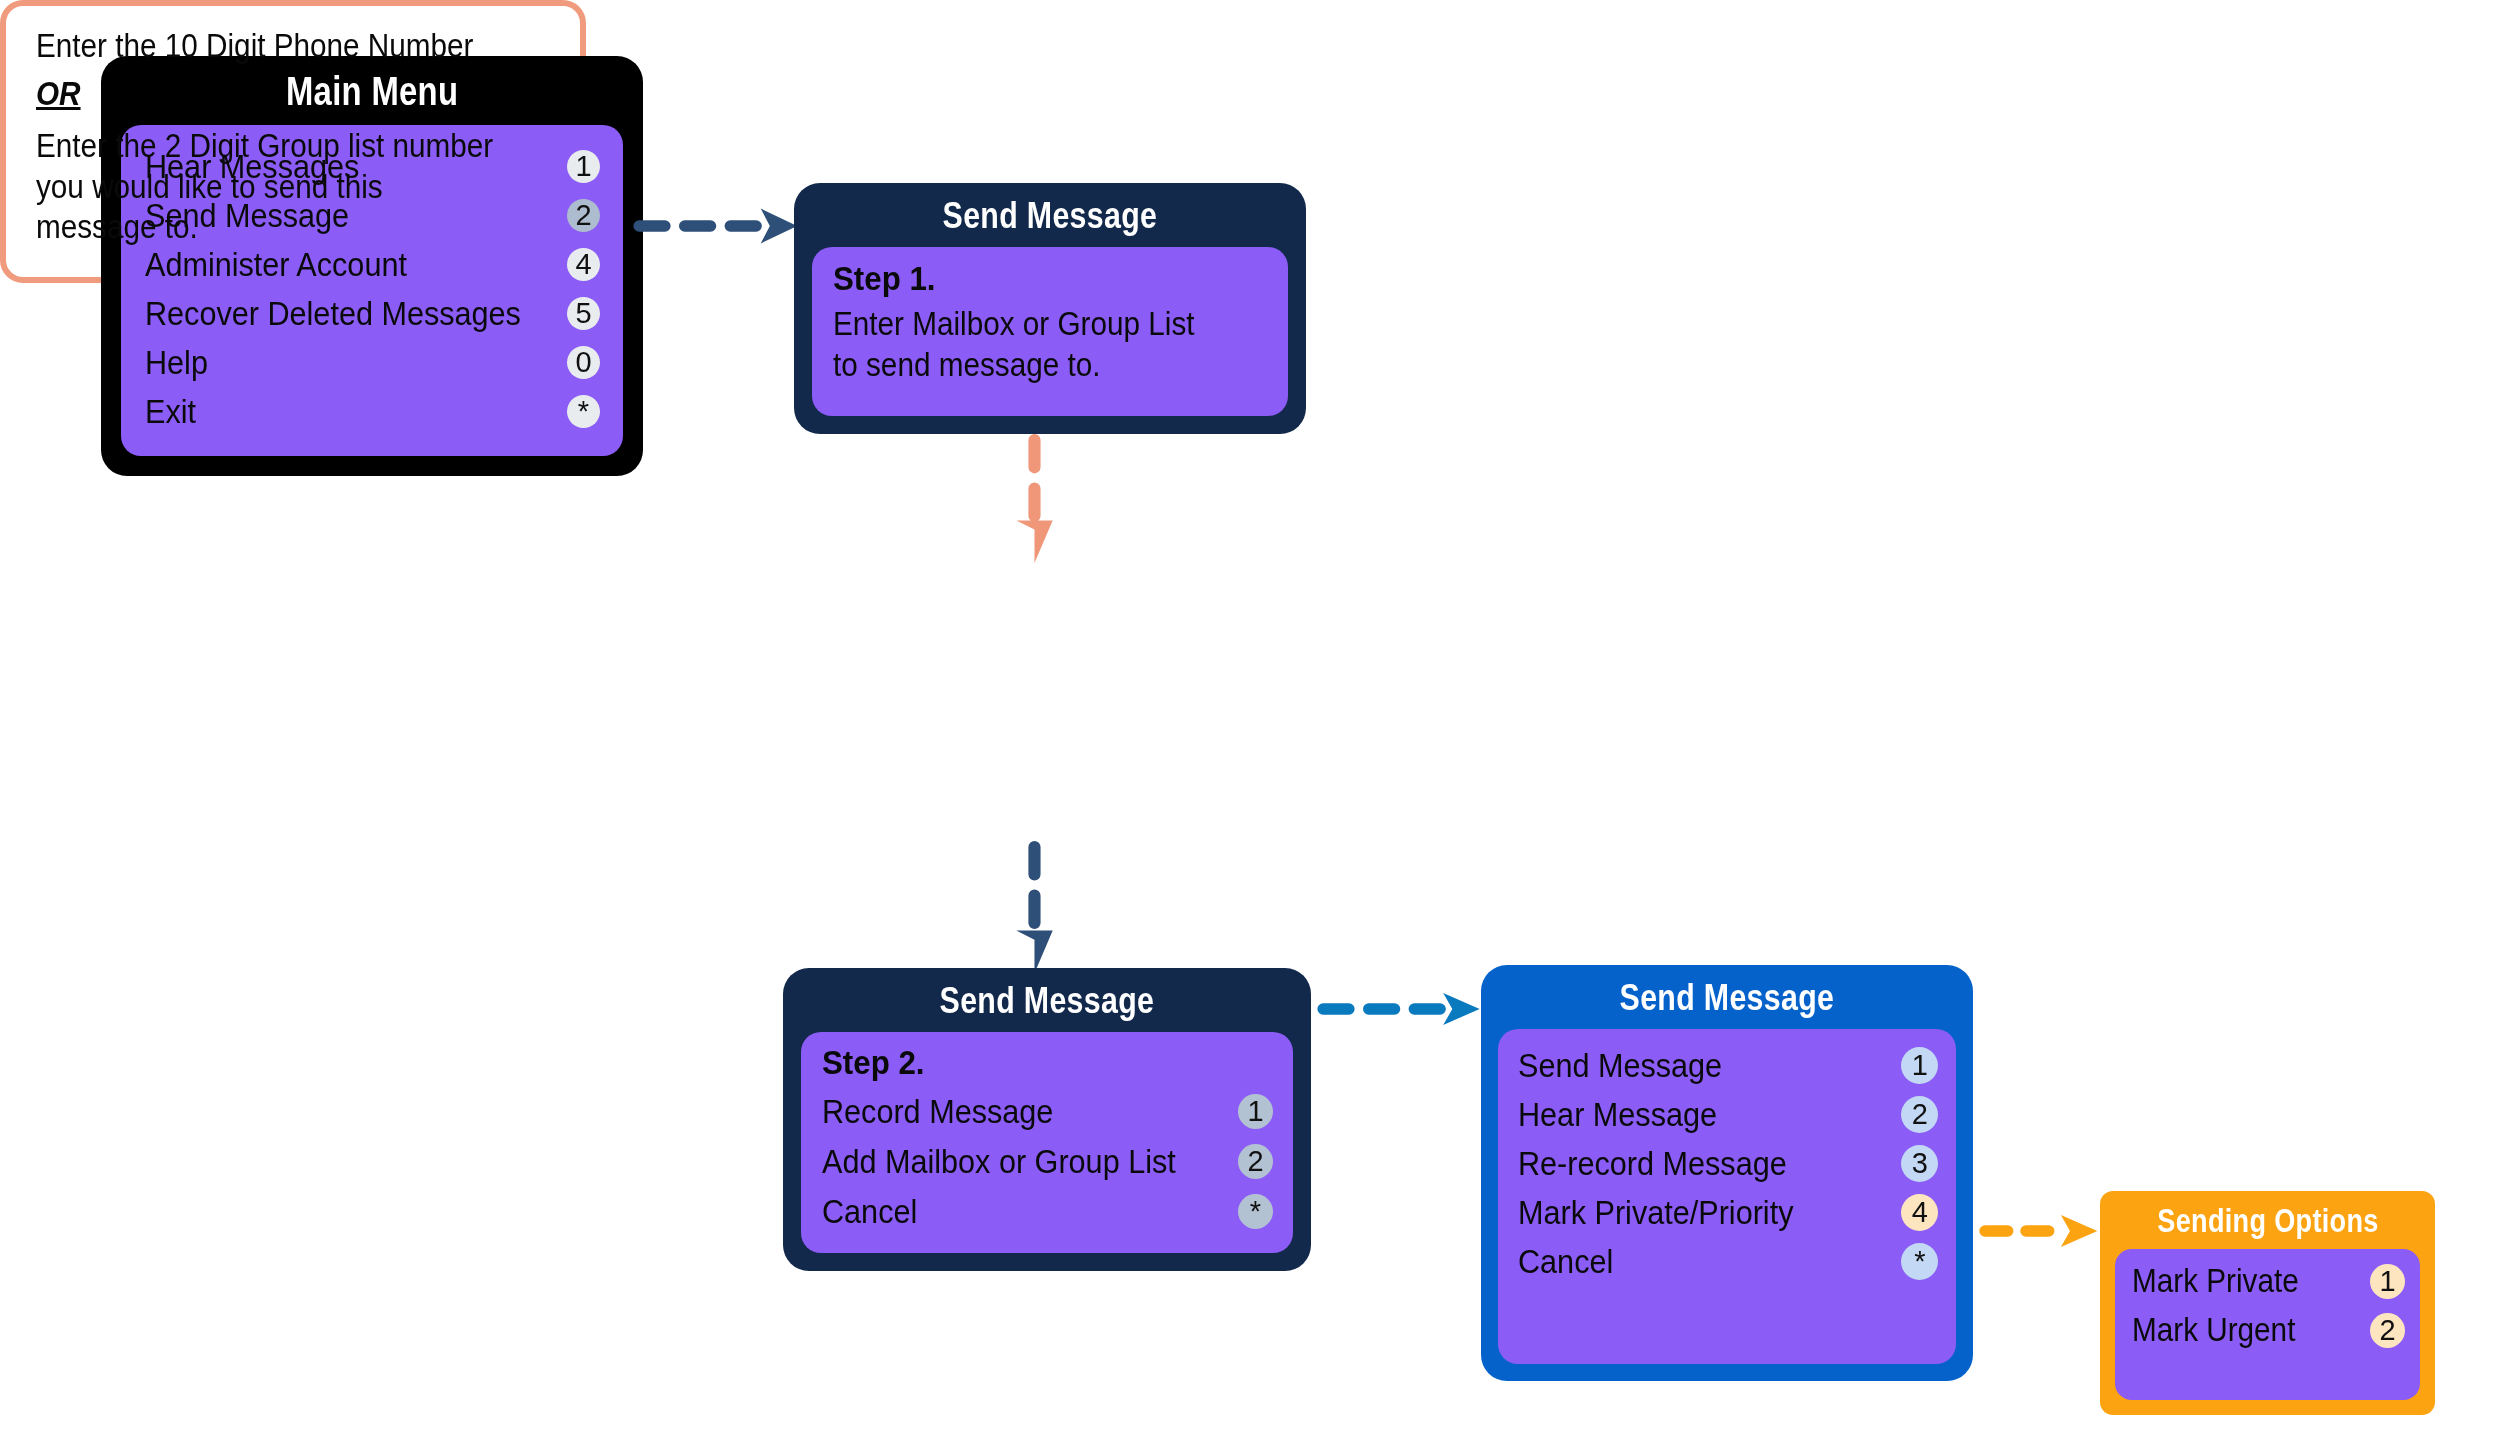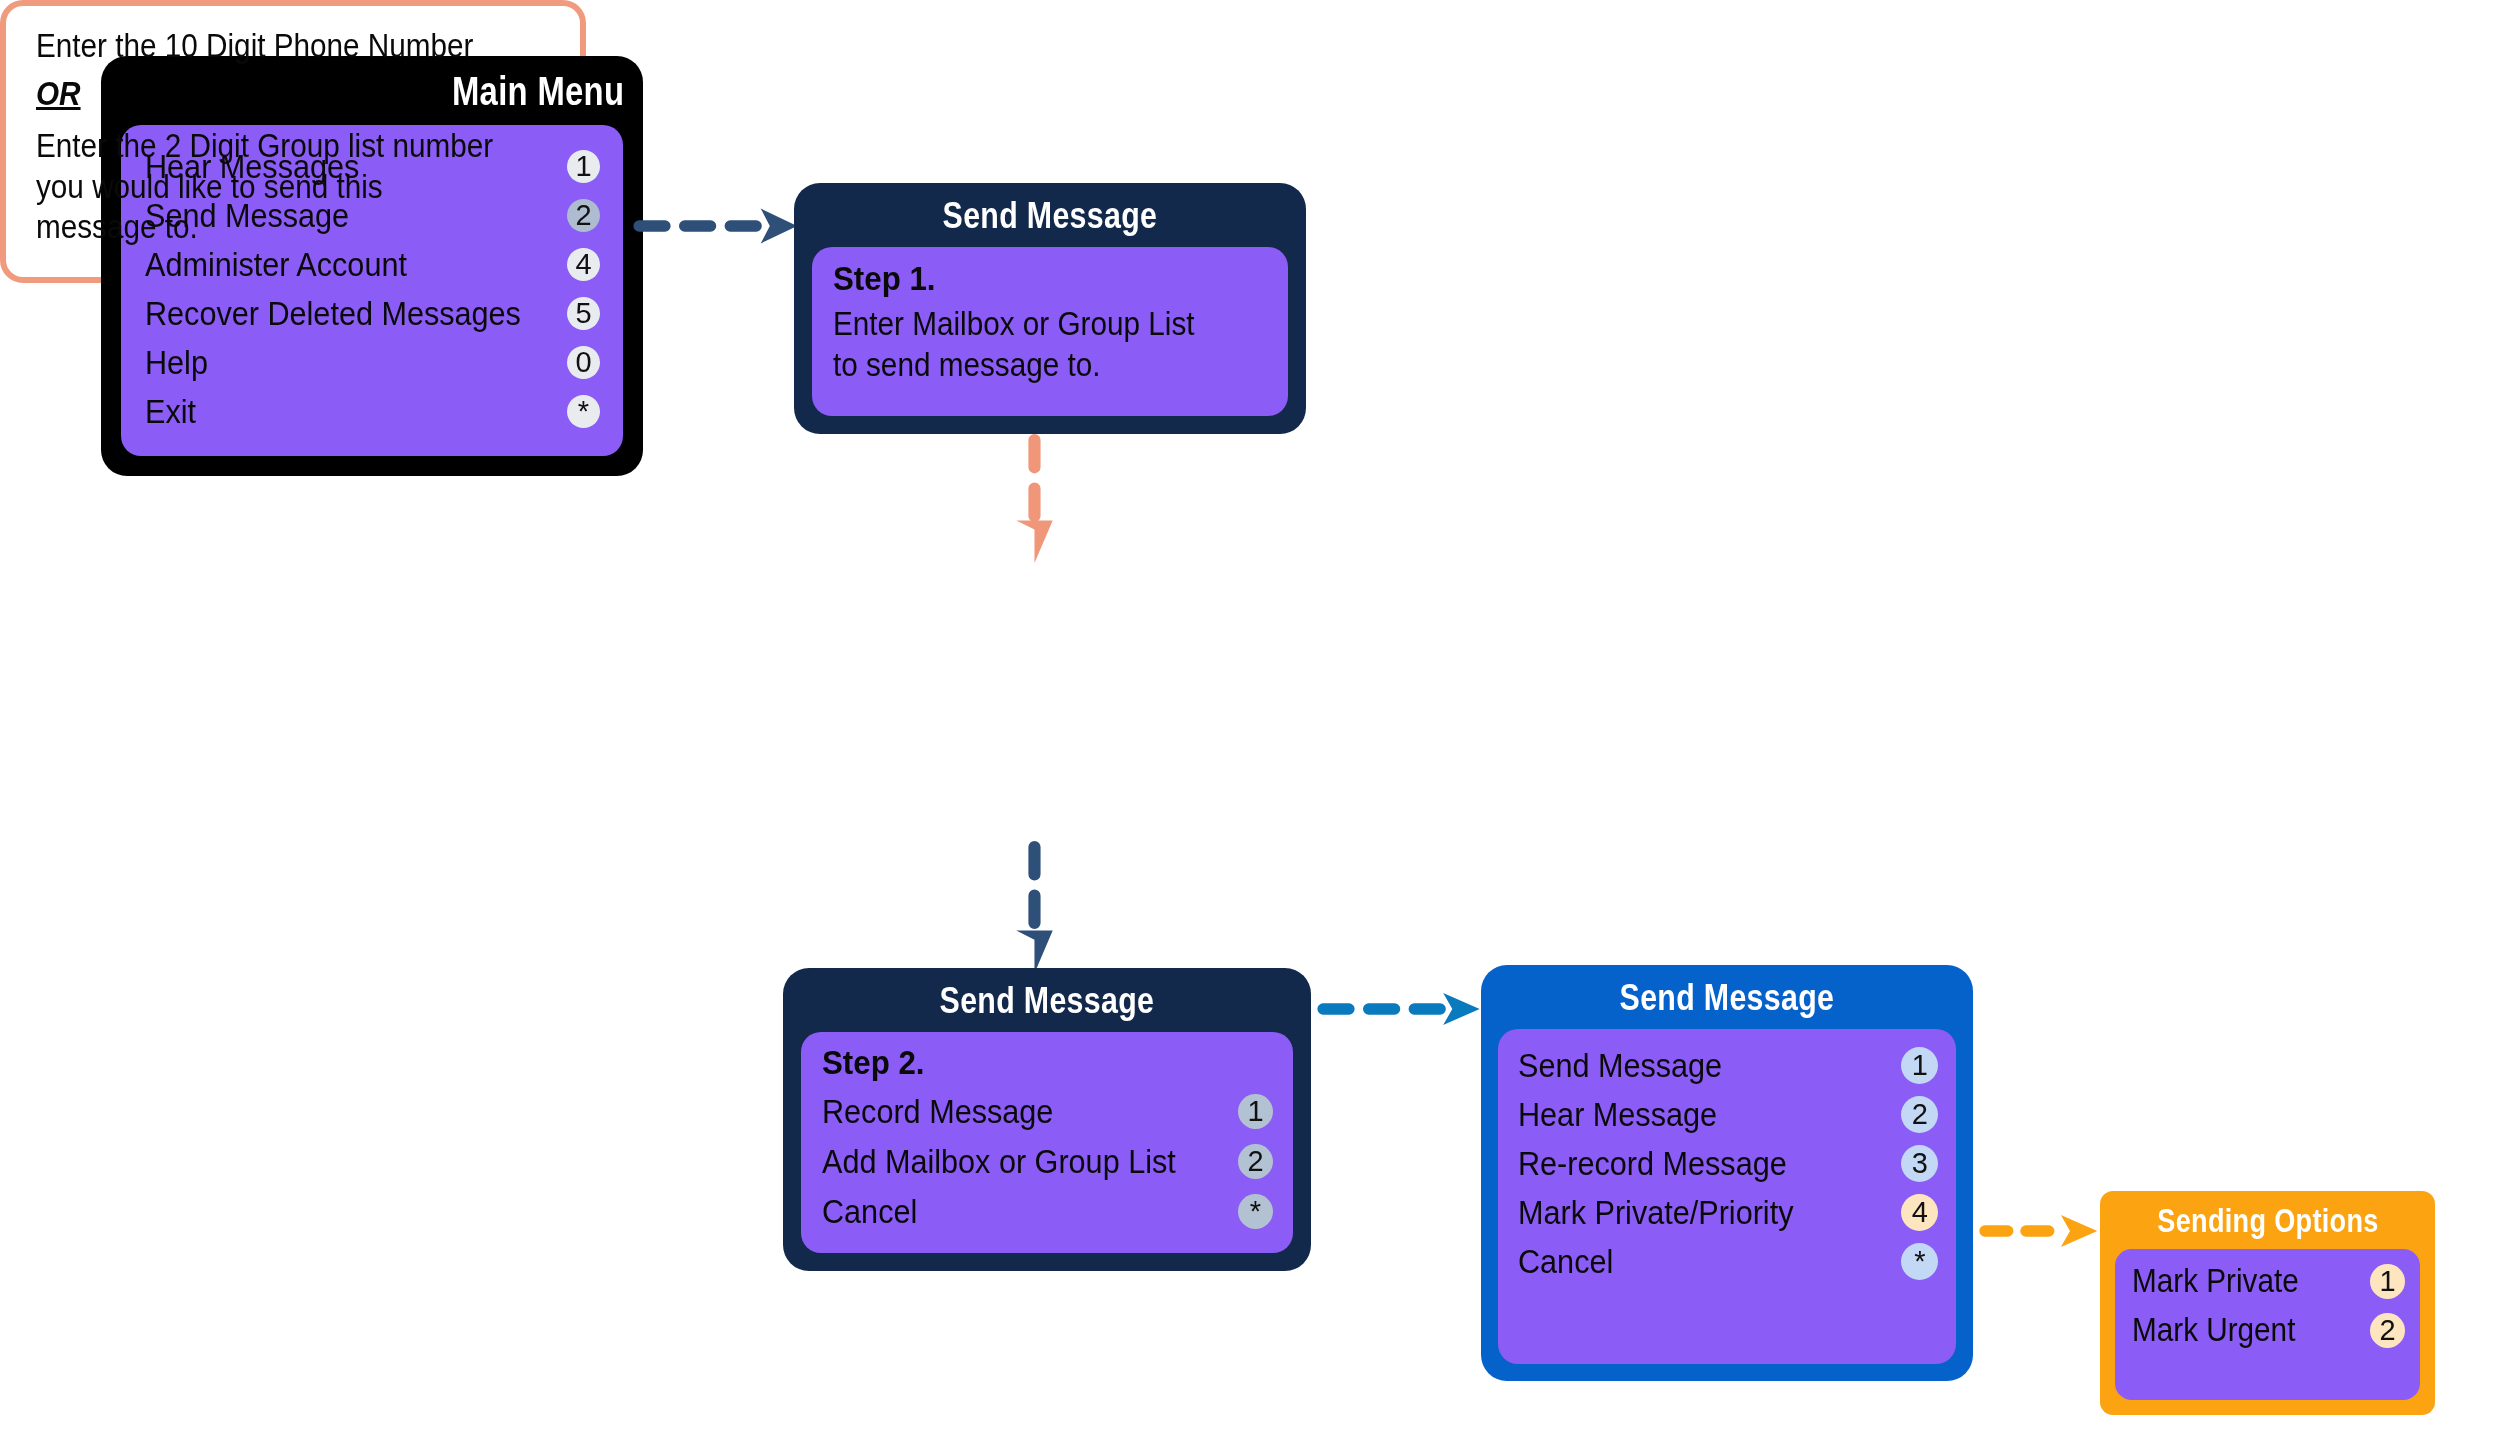--- a/index.html
+++ b/index.html
@@ -68,21 +68,21 @@
     color: #111111;
     line-height: 1;
   }
 
   
   #main-menu {
     left: 101px; top: 56px; width: 542px; height: 420px;
     background: #000000;
     padding: 0;
   }
-  #main-menu .card-header-wrap { height: 70px; justify-content: flex-end; }
+  #main-menu .card-header-wrap { height: 70px; }
   #main-menu .card-header { font-size: 40px; }
   #main-menu .card-body {
     position: absolute;
     left: 20px; top: 69px; right: 20px; bottom: 20px;
     padding: 16.7px 23px 13.7px 24px;
   }
   #main-menu .row { height: 49px; font-size: 34px; }
   #main-menu .row-label { font-size: 34px; }
   #main-menu .badge {
     width: 33px; height: 33px; font-size: 29px;

